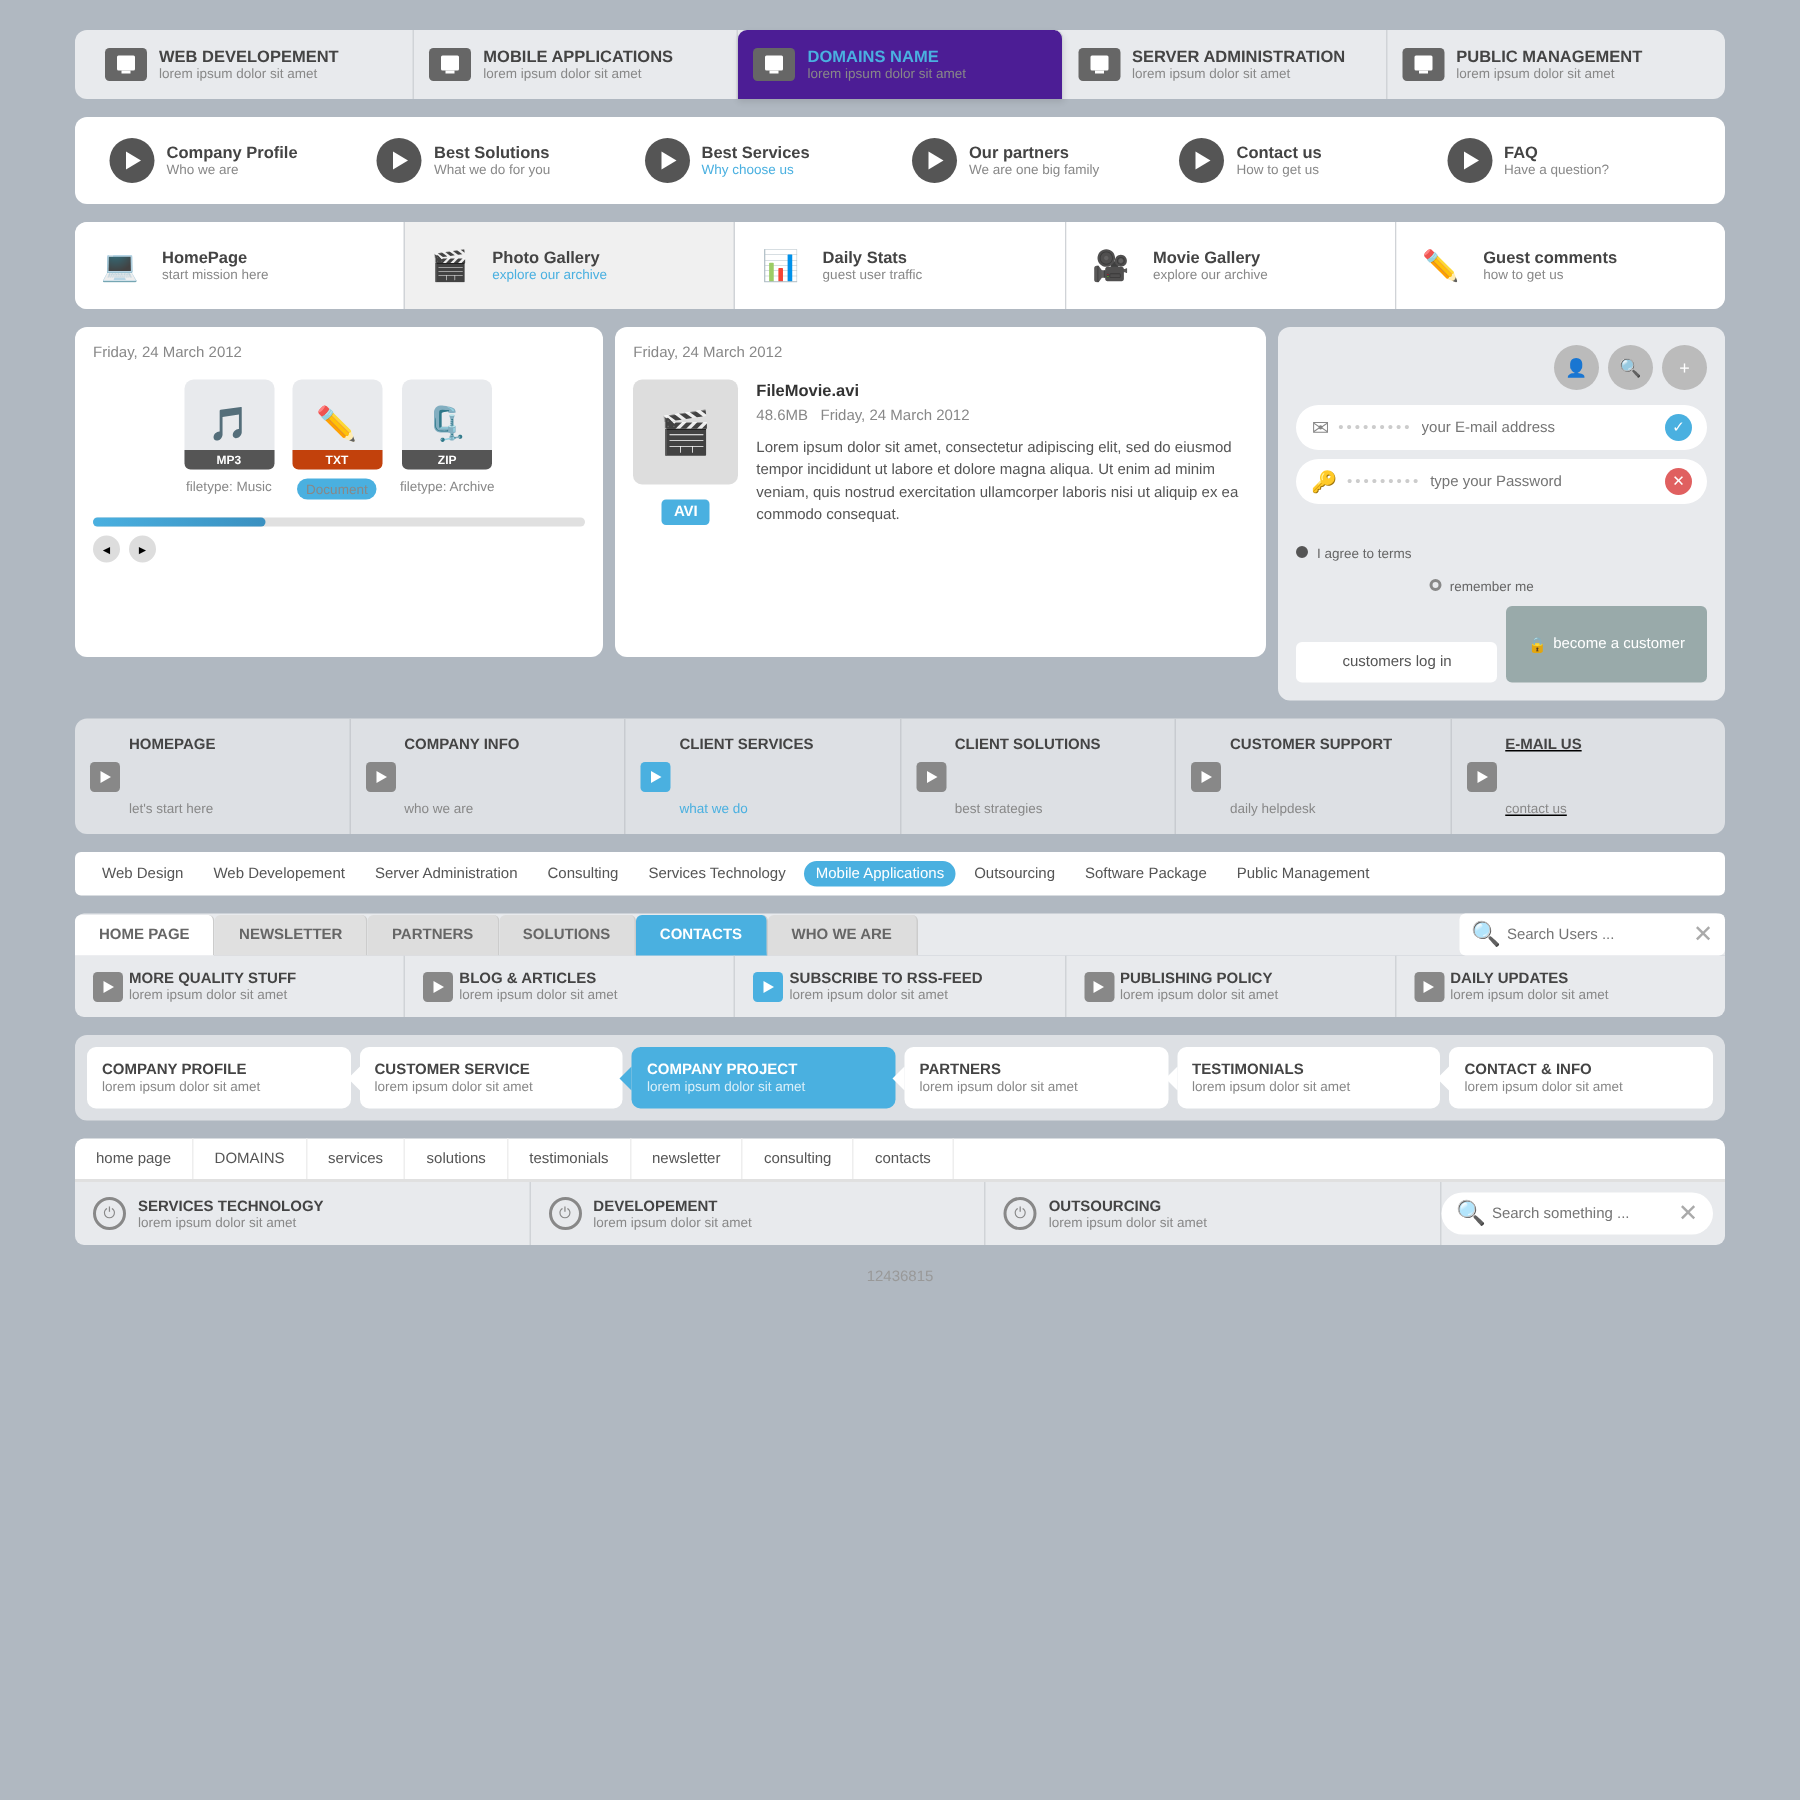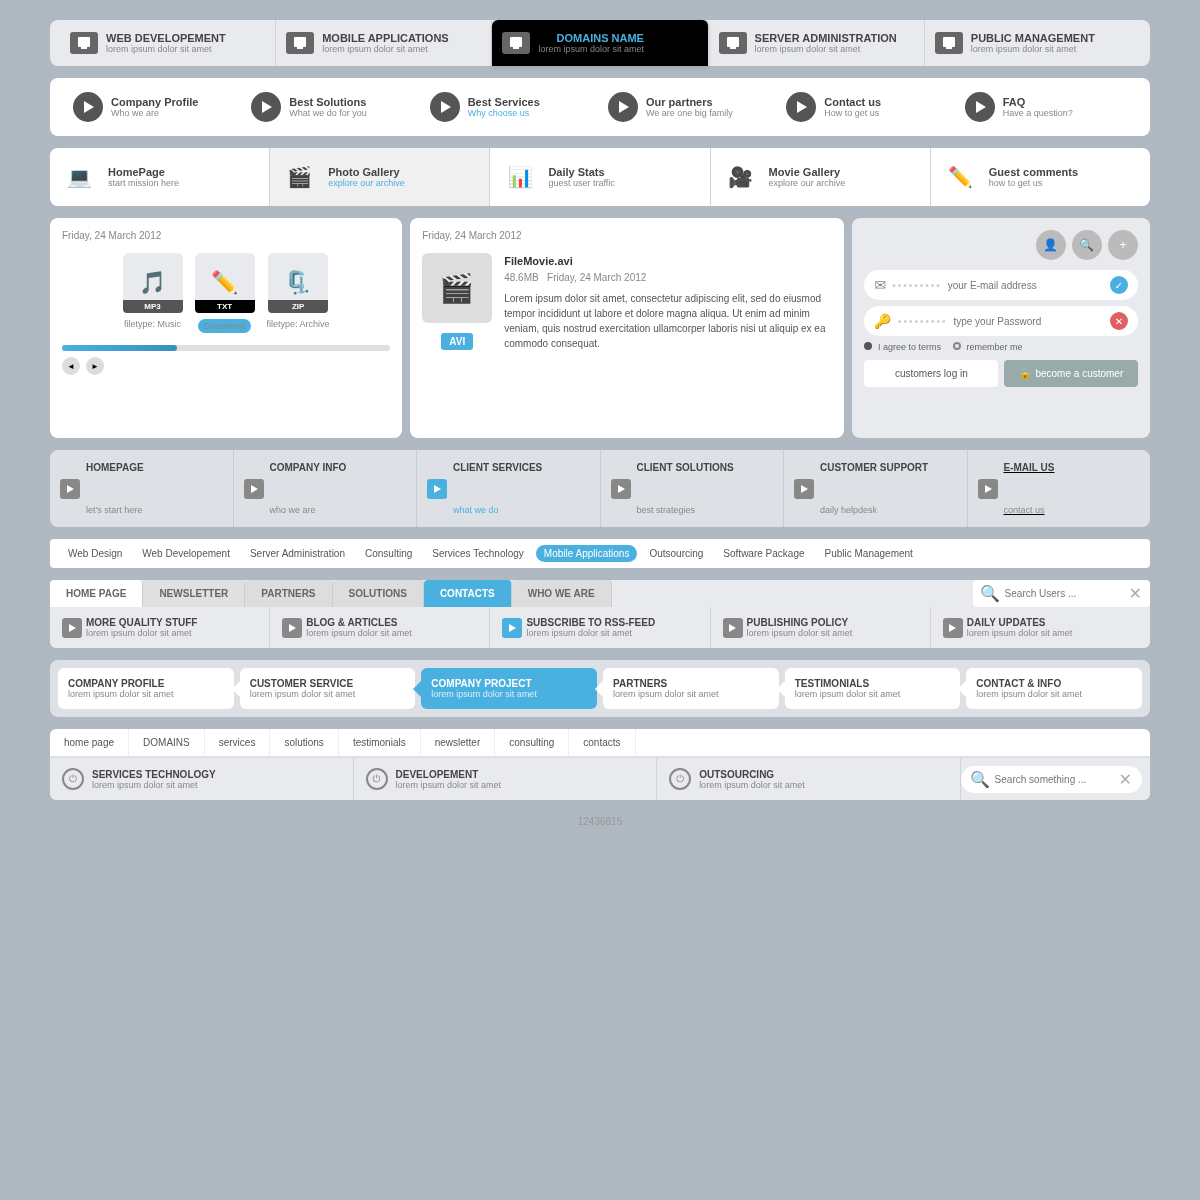--- a/index.html
+++ b/index.html
@@ -35,24 +35,23 @@
       display: flex;
       align-items: center;
       gap: 8px;
       padding: 12px 10px;
       border-right: 1px solid #d0d3d7;
       cursor: pointer;
       position: relative;
     }
     .nav-tab-top-item:last-child { border-right: none; }
     .nav-tab-top-item.active {
-      background: #000000;
+      background: #4c1d95;
       border-radius: 6px 6px 0 0;
       box-shadow: 0 2px 4px rgba(0,0,0,0.1);
-      text-align: right;
     }
     .nav-tab-top-item.active .tab-title { color: #4ab0e0; }
     .tab-icon {
       width: 28px;
       height: 22px;
       background: #666;
       border-radius: 3px;
       display: flex;
       align-items: center;
       justify-content: center;
@@ -174,21 +173,21 @@
       display: flex;
       align-items: center;
       justify-content: center;
       position: relative;
     }
     .file-badge {
       position: absolute;
       bottom: 0;
       left: 0;
       right: 0;
-      background: #000000;
+      background: #c2410c;
       color: white;
       font-size: 8px;
       font-weight: bold;
       text-align: center;
       padding: 2px;
       border-radius: 0 0 4px 4px;
     }
     .file-badge.dark { background: #555; }
     .file-badge-blue { background: #4ab0e0; color: white; font-size: 9px; padding: 2px 6px; border-radius: 10px; }
     .progress-bar-wrap {
@@ -381,20 +380,21 @@
     }
     .btn-login {
       flex: 1;
       background: white;
       border: none;
       border-radius: 4px;
       padding: 8px;
       font-size: 10px;
       color: #555;
       cursor: pointer;
+      margin-top: 24px;
     }
     .btn-customer {
       flex: 1;
       background: #9aa;
       border: none;
       border-radius: 4px;
       padding: 8px;
       font-size: 10px;
       color: white;
       cursor: pointer;
@@ -890,21 +890,21 @@
         <span class="field-icon">🔑</span>
         <span style="font-size:10px;color:#ccc;letter-spacing:2px;">•••••••••</span>
         <input class="field-input" type="password" placeholder="type your Password" style="">
         <div class="field-x">✕</div>
       </div>
       <div class="login-options">
         <span style="cursor:pointer;">
           <span class="radio-dot checked"></span>
           <span>I agree to terms</span>
         </span>
-        <span style="cursor:pointer;">
+        <span style="cursor:pointer;margin-top:44px;">
           <span class="radio-dot"></span>
           <span>remember me</span>
         </span>
       </div>
       <div class="login-bottom">
         <button class="btn-login">customers log in</button>
         <button class="btn-customer">
           <span>🔒</span>
           <span>become a customer</span>
         </button>

